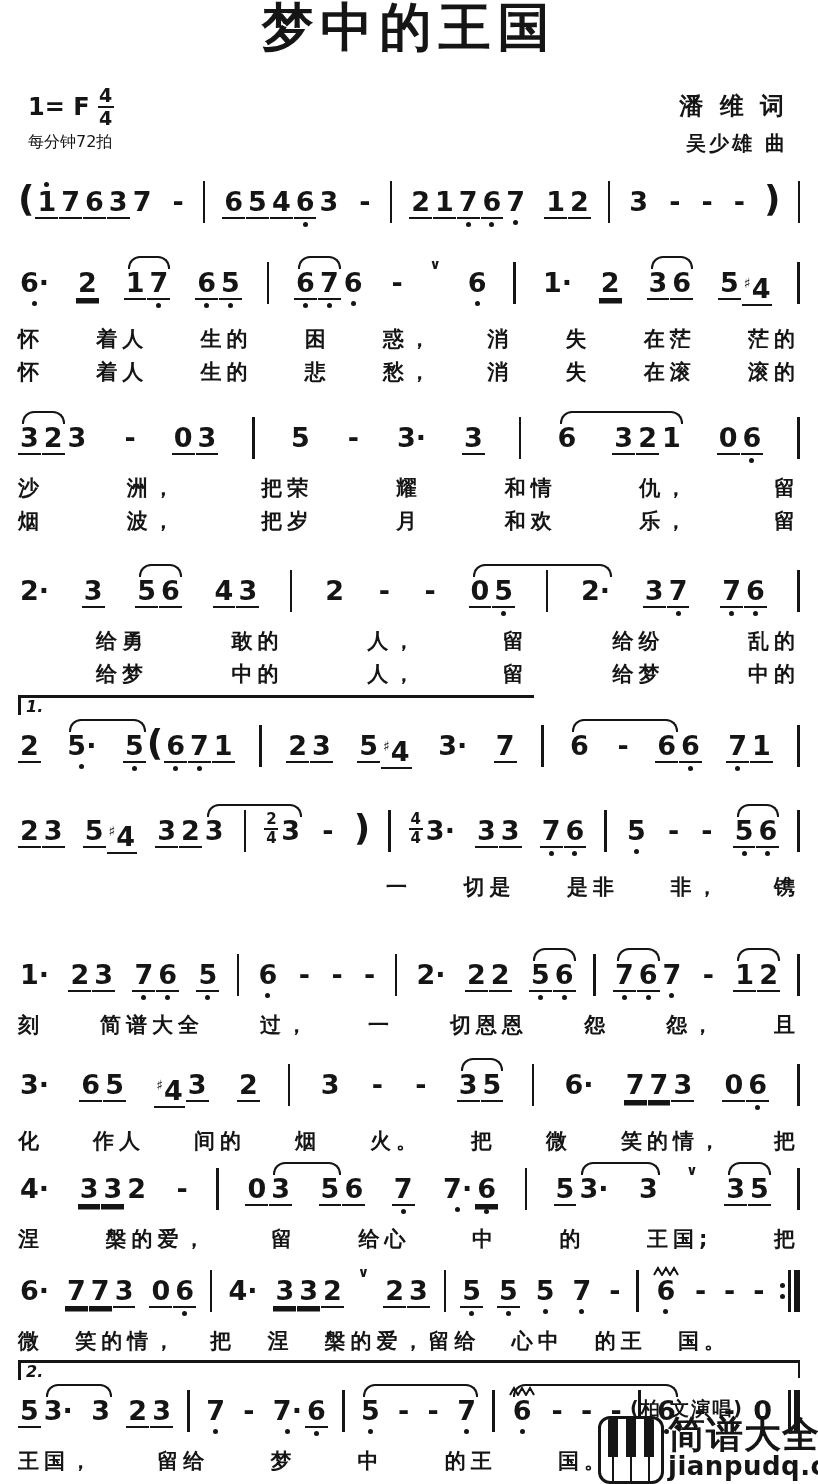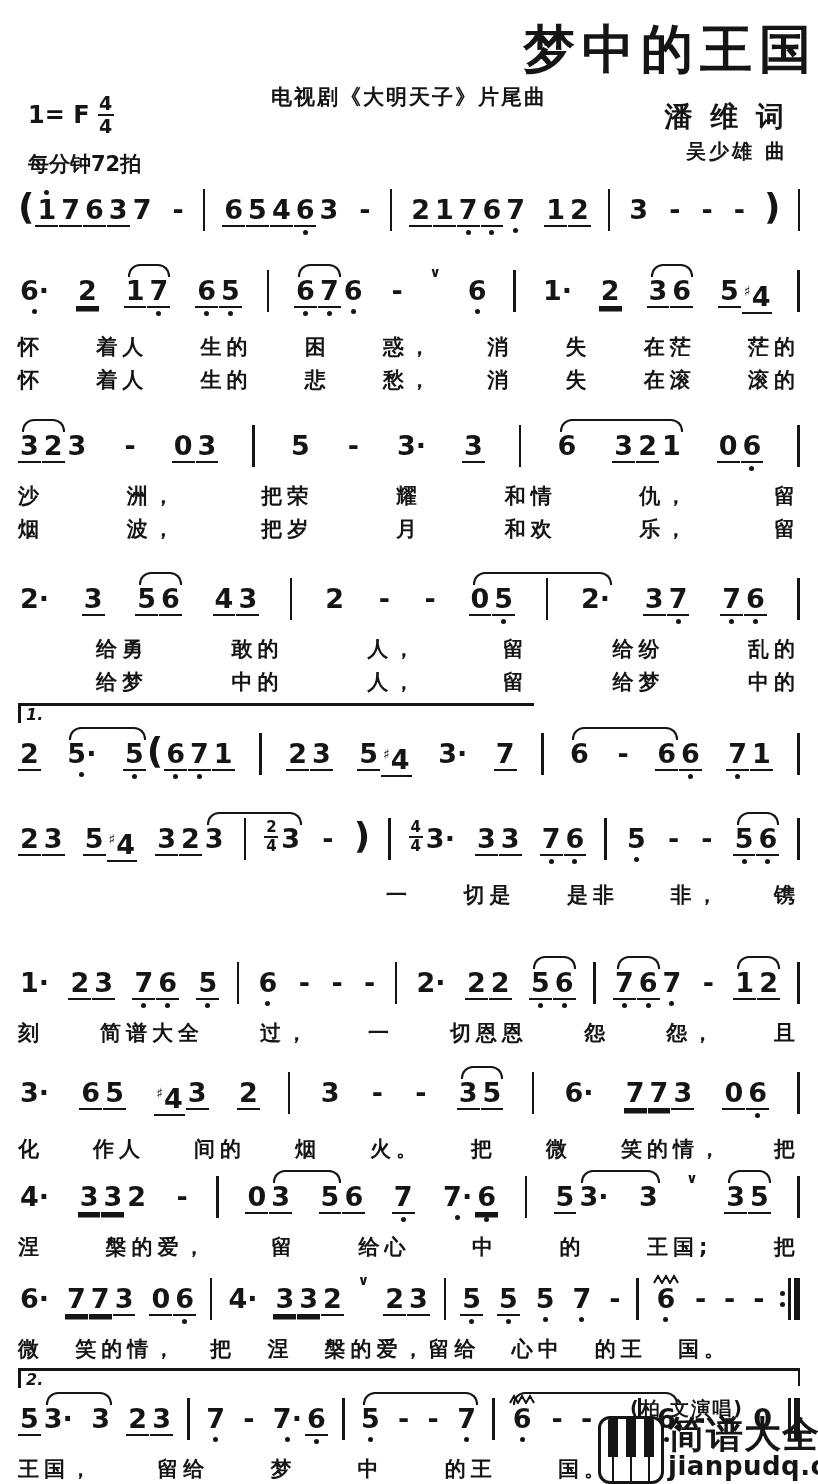--- a/index.html
+++ b/index.html
@@ -1,26 +1,26 @@
 <!DOCTYPE html>
 <html><head>
 <meta charset="utf-8">
 <style>
   html,body{margin:0;padding:0;background:#ffffff;}
   .page{position:relative;width:818px;height:1484px;background:#fff;color:#151515;
         font-family:"DejaVu Sans","Liberation Sans",sans-serif;overflow:hidden;}
   
   .header{position:relative;height:165px;}
-  .title{text-align:right;padding-top:14px;font-size:52px;font-weight:900;letter-spacing:7px;line-height:1.05;margin-top:8px;}
+  .title{text-align:center;font-size:52px;font-weight:900;letter-spacing:7px;line-height:1.05;}
   .subtitle{text-align:center;margin-top:6px;font-size:21px;font-weight:700;letter-spacing:2px;}
   .meta-left{position:absolute;left:28px;top:86px;font-size:24px;font-weight:800;display:flex;align-items:center;gap:8px;}
   .frac{display:inline-flex;flex-direction:column;align-items:center;line-height:1;font-size:19px;font-weight:800;}
   .frac-line{width:16px;height:2px;background:#151515;margin:1px 0;}
-  .tempo{position:absolute;left:28px;top:142px;font-size:21px;font-weight:700;}
-  .lyricist{position:absolute;right:30px;top:90px;font-size:28px;font-weight:700;letter-spacing:4px;}
+  .tempo{position:absolute;left:28px;top:132px;font-size:16px;font-weight:400;}
+  .lyricist{position:absolute;right:30px;top:90px;font-size:24px;font-weight:700;letter-spacing:4px;}
   .composer{position:absolute;right:30px;top:130px;font-size:20px;font-weight:700;letter-spacing:3px;}
   
   #systems{position:relative;padding:0 18px;}
   .system{position:relative;}
   .notes{position:relative;display:flex;justify-content:space-between;align-items:flex-start;width:100%;}
   .grp{display:flex;gap:1px;}
   .tok{display:flex;flex-direction:column;align-items:center;}
   .above{height:14px;display:flex;align-items:flex-end;justify-content:center;}
   .below{height:12px;display:flex;align-items:flex-start;justify-content:center;padding-top:3px;}
   .main{font-size:27px;font-weight:800;line-height:30px;padding:0 2px;white-space:nowrap;}
@@ -78,21 +78,20 @@
   .wm-text{margin-left:4px;}
   .wm-brand{font-size:37px;font-weight:900;letter-spacing:1px;line-height:1.0;}
   .wm-url{font-size:26px;font-weight:600;line-height:1.05;letter-spacing:0.5px;}
 </style>
 </head>
 <body>
 
 <div class="page">
   <div class="header">
     <div class="title">梦中的王国</div>
-    <div class="subtitle">电视剧《大明天子》片尾曲</div>
     <div class="meta-left">
       <span>1= F</span>
       <span class="frac">
         <span>4</span>
         <span class="frac-line"></span>
         <span>4</span>
       </span>
     </div>
     <div class="tempo">每分钟72拍</div>
     <div class="lyricist">潘  维 词</div>

